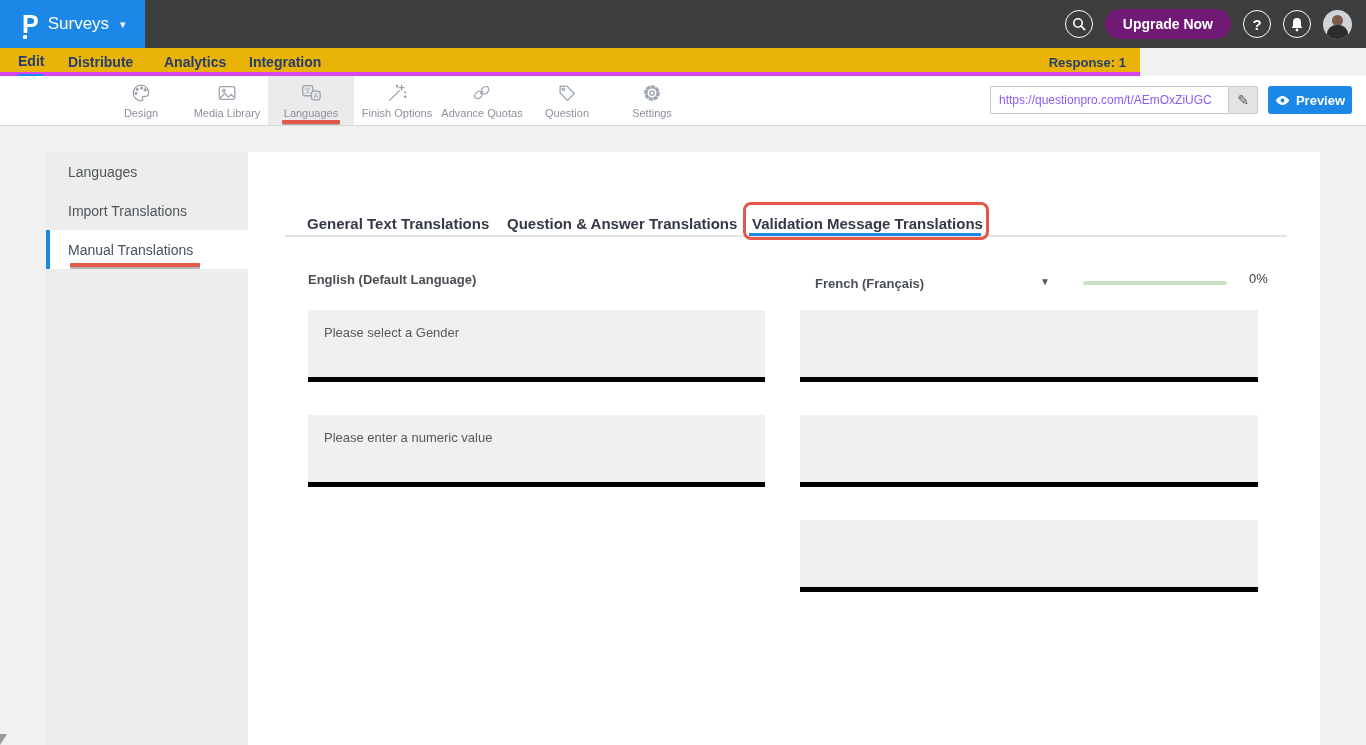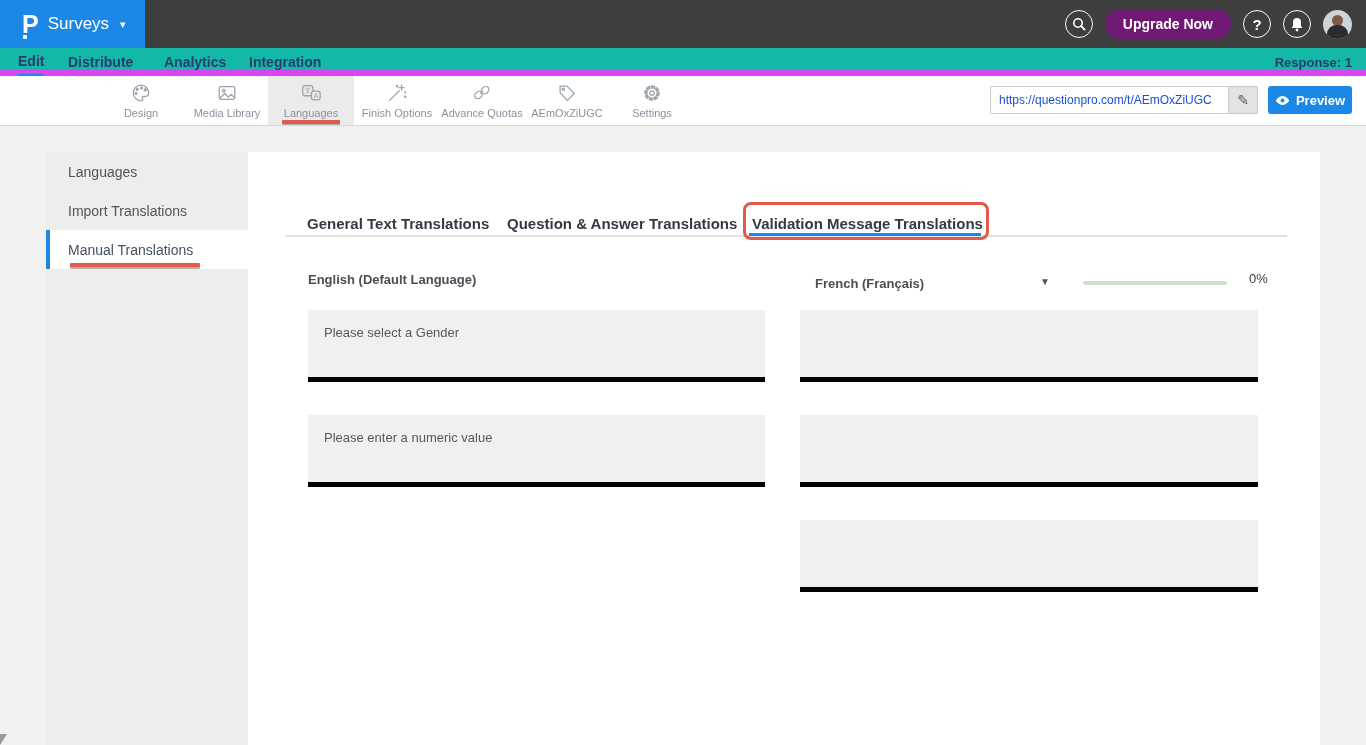--- a/index.html
+++ b/index.html
@@ -29,40 +29,40 @@
   }
   .circle-btn.help { font-size:15px; font-weight:bold; }
   .upgrade-btn {
     height:30px; padding:0 18px; background:#701a75; border:none; border-radius:15px;
     color:#fff; font-size:14px; font-weight:bold; cursor:pointer; font-family:Liberation Sans, sans-serif;
   }
   .avatar { width:29px; height:29px; border-radius:50%; background:#cfd4d8; position:relative; overflow:hidden; cursor:pointer; }
   .avatar::before { content:""; position:absolute; left:9px; top:5px; width:11px; height:11px; border-radius:50%; background:#7a5c49; }
   .avatar::after { content:""; position:absolute; left:4px; top:15px; width:21px; height:16px; border-radius:9px 9px 0 0; background:#2c2c2e; }
   
-  .subnav { position:absolute; left:0; top:48px; width:1366px; height:28px; background:#14b8a6; border-bottom:7px solid #d946ef; }
+  .subnav { position:absolute; left:0; top:48px; width:1140px; height:28px; background:#eab308; border-bottom:4px solid #d946ef; }
   .subnav-item { position:absolute; top:0; height:28px; display:flex; align-items:center; font-size:14px; font-weight:bold; color:#263d6f; cursor:pointer; }
   .subnav-item.active { border-bottom:2px solid #1b87e6; }
   .ni-0 { left:18px; } .ni-1 { left:68px; } .ni-2 { left:164px; } .ni-3 { left:249px; }
   .response-count { position:absolute; right:14px; top:0; height:28px; display:flex; align-items:center; font-size:13px; font-weight:bold; color:#263d6f; }
   
   .toolbar { position:absolute; left:0; top:76px; width:1366px; height:50px; background:#fff; border-bottom:1px solid #d8d8d8; }
   .tool-item {
     position:absolute; top:0; width:86px; height:49px; display:flex; flex-direction:column;
     align-items:center; justify-content:center; gap:3px; cursor:pointer;
   }
   .tool-item .t-label { font-size:11px; color:#8b919c; white-space:nowrap; }
   .tool-item svg { stroke:#9aa3ae; fill:none; stroke-width:1.4; stroke-linecap:round; stroke-linejoin:round; }
   .ti-0{left:14px;} .ti-1{left:98px;} .ti-2{left:184px;} .ti-3{left:268px;} .ti-4{left:354px;} .ti-5{left:439px;} .ti-6{left:524px;} .ti-7{left:609px;}
   .tool-item.active { background:#ebebeb; }
   .tool-red-underline { position:absolute; left:14px; bottom:1px; width:58px; height:4px; background:#e4584a; border-radius:1px; box-shadow:0 1px 0 rgba(0,0,0,.25); }
   .url-group { position:absolute; left:990px; top:10px; height:28px; display:flex; }
   .url-input {
     width:238px; height:28px; border:1px solid #c9c9c9; border-right:none; background:#fff;
-    font-size:12px; color:#1d4ed8; padding:0 8px; font-family:inherit; border-radius:2px 0 0 2px;
+    font-size:12px; color:#8b5cf6; padding:0 8px; font-family:inherit; border-radius:2px 0 0 2px;
   }
   .url-edit { width:30px; height:28px; background:#e3e3e3; border:1px solid #c9c9c9; border-radius:0 2px 2px 0; display:flex; align-items:center; justify-content:center; cursor:pointer; color:#555; font-size:14px; }
   .preview-btn {
     position:absolute; left:1268px; top:10px; width:84px; height:28px; background:#1b87e6; border:none;
     border-radius:3px; color:#fff; font-size:13px; font-weight:bold; cursor:pointer; font-family:inherit;
     display:flex; align-items:center; justify-content:center; gap:6px;
   }
   
   .panel { position:absolute; left:46px; top:152px; width:1274px; height:593px; background:#fff; }
   .side { position:absolute; left:0; top:0; width:202px; height:593px; background:#ededee; }
@@ -178,21 +178,21 @@
           <ellipse cx="15.4" cy="9" rx="4.6" ry="3.4" transform="rotate(-40 15.4 9)"></ellipse>
           <line x1="10.5" y1="12.5" x2="13" y2="10.6"></line>
         </svg>
       <span class="t-label">Advance Quotas</span>
     </div>
     <div class="tool-item ti-6">
       <svg width="22" height="22" viewBox="0 0 24 24">
           <path d="M4.5 4.5h7.5l8 8-7.5 7.5-8-8z"></path>
           <circle cx="8" cy="8" r="1.3"></circle>
         </svg>
-      <span class="t-label">AEmOxZiUGC</span>
+      <span class="t-label">Question</span>
     </div>
     <div class="tool-item ti-7">
       <svg width="22" height="22" viewBox="0 0 24 24">
           <circle cx="12" cy="12" r="7.2" stroke-width="2.6" stroke-dasharray="2.6 3"></circle>
           <circle cx="12" cy="12" r="5.6"></circle>
           <circle cx="12" cy="12" r="2.4"></circle>
         </svg>
       <span class="t-label">Settings</span>
     </div>
     <div class="url-group">

